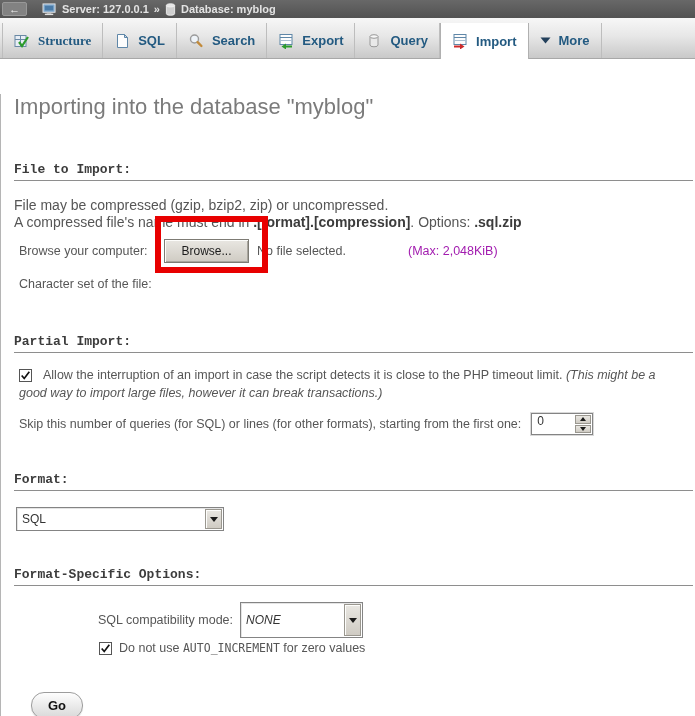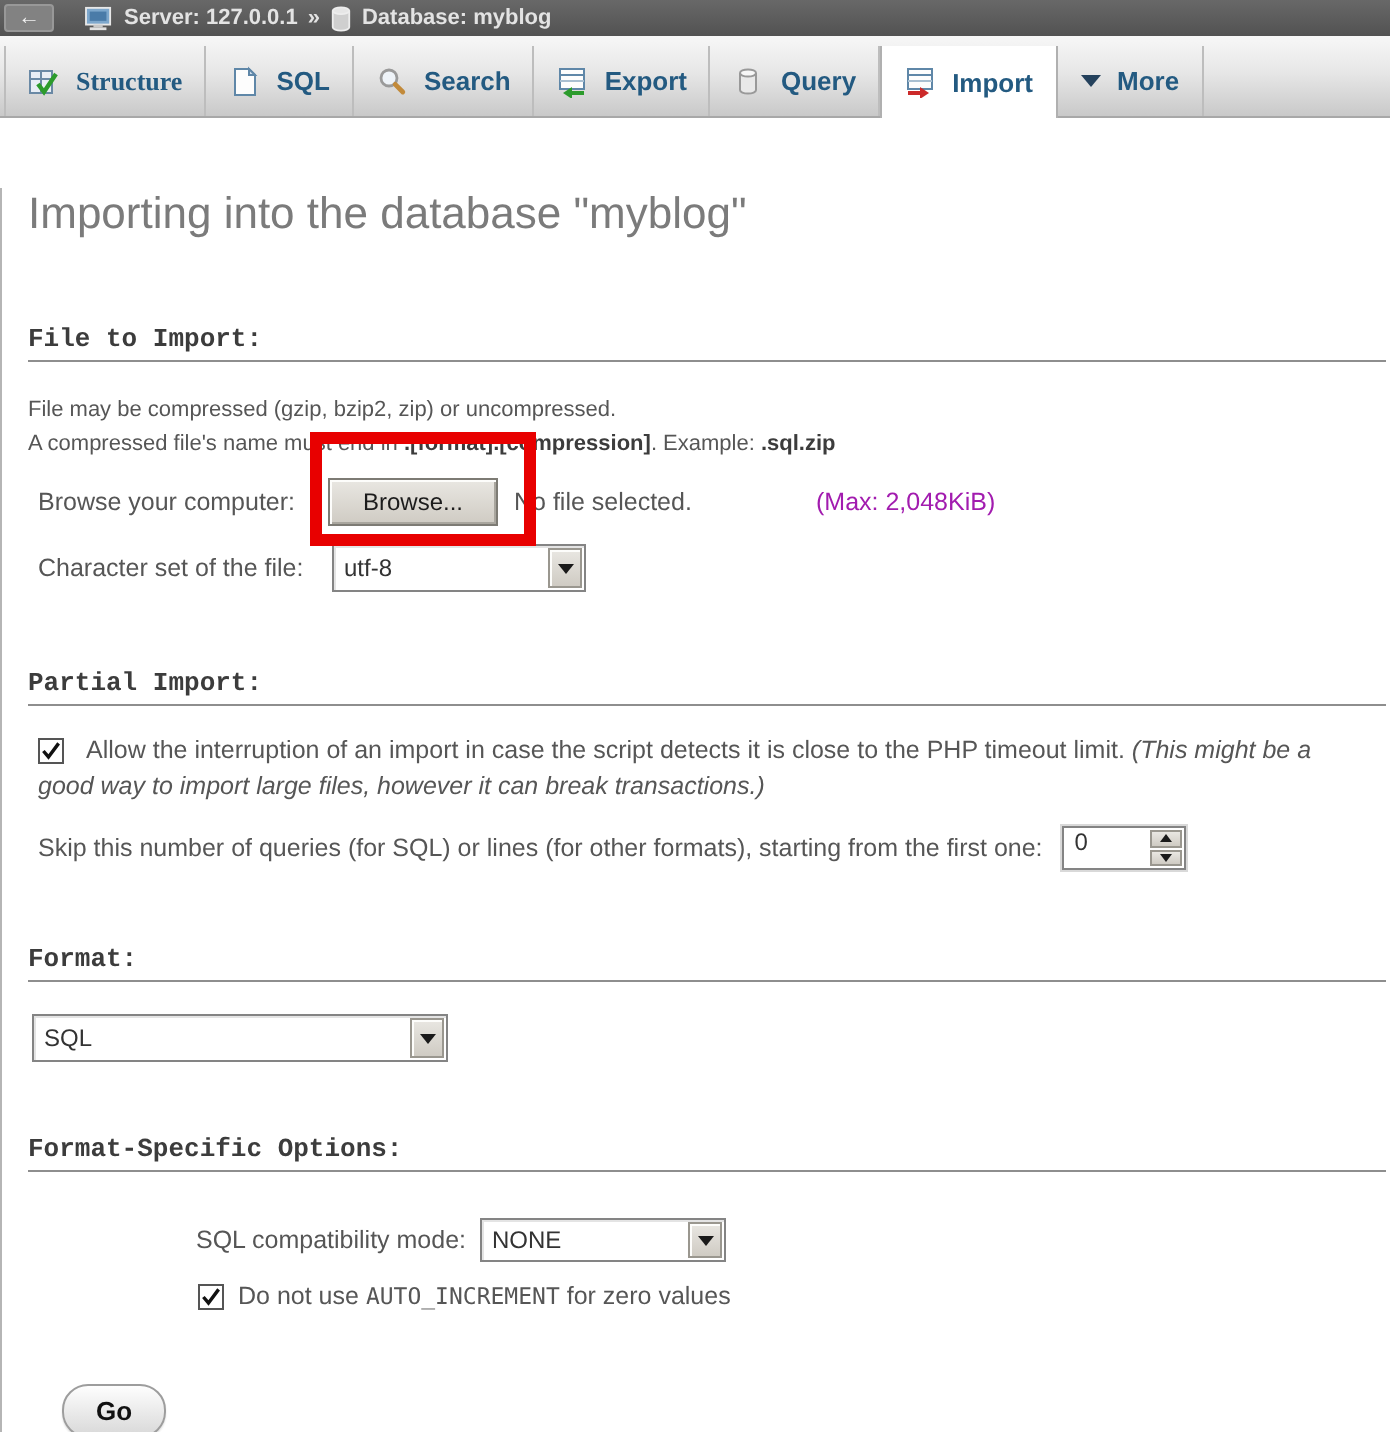--- a/index.html
+++ b/index.html
@@ -91,21 +91,21 @@
   .sec-rule {
     border-top: 1px solid #8e8e8e;
     margin-top: 3px;
     height: 0;
   }
   .mt-file { margin-top: 42px; }
   .mt-partial { margin-top: 38px; }
   .mt-format { margin-top: 37px; }
   .mt-fso { margin-top: 36px; }
 
-  .para { margin-top: 16px; font-size: 11px; line-height: 16.5px; color: #565656; }
+  .para { margin-top: 16px; font-size: 14px; line-height: 16.5px; color: #565656; }
   .b { font-weight: bold; color: #3c3c3c; }
 
   .row { display: flex; align-items: center; font-size: 12.5px; }
   .browse-row { margin-top: 8px; height: 25px; position: relative; }
   .label-w { width: 150px; padding-left: 5px; }
   .max-note { position: absolute; left: 394px; color: #a21caf; }
 
   
   .xp-button {
     width: 85px; height: 24px;
@@ -150,21 +150,21 @@
   .tri-down {
     width: 0; height: 0;
     border-left: 4px solid transparent;
     border-right: 4px solid transparent;
     border-top: 5px solid #1a1a1a;
   }
   .charset-row { margin-top: 9px; height: 24px; }
   .charset-row .label-w { width: 152px; }
   .sel-charset { width: 127px; }
   .sel-format  { width: 208px; margin: 16px 0 0 2px; }
-  .sel-compat  { width: 123px; height: 22px; }
+  .sel-compat  { width: 123px; height: 36px; font-style: italic; }
 
   
   .cb {
     width: 13px; height: 13px;
     background: #fff;
     border: 1px solid #555;
     display: inline-flex;
     align-items: center; justify-content: center;
     vertical-align: -2px;
     cursor: pointer;
@@ -352,38 +352,32 @@
 <div class="content">
 
   <h1 class="page-title">Importing into the database "myblog"</h1>
 
   <div class="section mt-file">
     <div class="sec-head">File to Import:</div>
     <div class="sec-rule"></div>
 
     <div class="para">
       <span>File may be compressed (gzip, bzip2, zip) or uncompressed.</span><br>
-      <span>A compressed file's name must end in </span><span class="b">.[format].[compression]</span><span>. Example: </span><span class="b">.sql.zip</span>
+      <span>A compressed file's name must end in </span><span class="b">.[format].[compression]</span><span>. Options: </span><span class="b">.sql.zip</span>
     </div>
 
     <div class="row browse-row">
       <span class="label-w">Browse your computer:</span>
       <div class="xp-button">Browse...</div>
       <span class="no-file">No file selected.</span>
       <span class="max-note">(Max: 2,048KiB)</span>
     </div>
 
     <div class="row charset-row">
       <span class="label-w">Character set of the file:</span>
-      <div class="xp-select sel-charset">
-        <span class="val">utf-8</span>
-        <span class="arrow-btn">
-            <span class="tri-down"></span>
-          </span>
-      </div>
     </div>
   </div>
 
   <div class="section mt-partial">
     <div class="sec-head">Partial Import:</div>
     <div class="sec-rule"></div>
 
     <div class="allow-para">
       <span class="cb">
         <svg width="11" height="11" viewBox="0 0 13 13">

